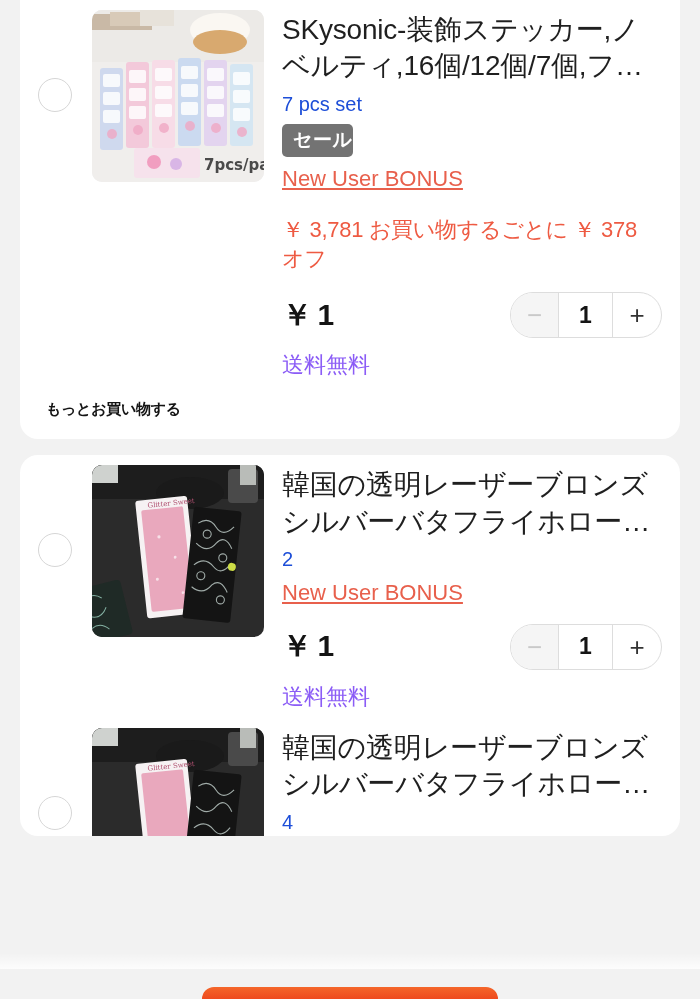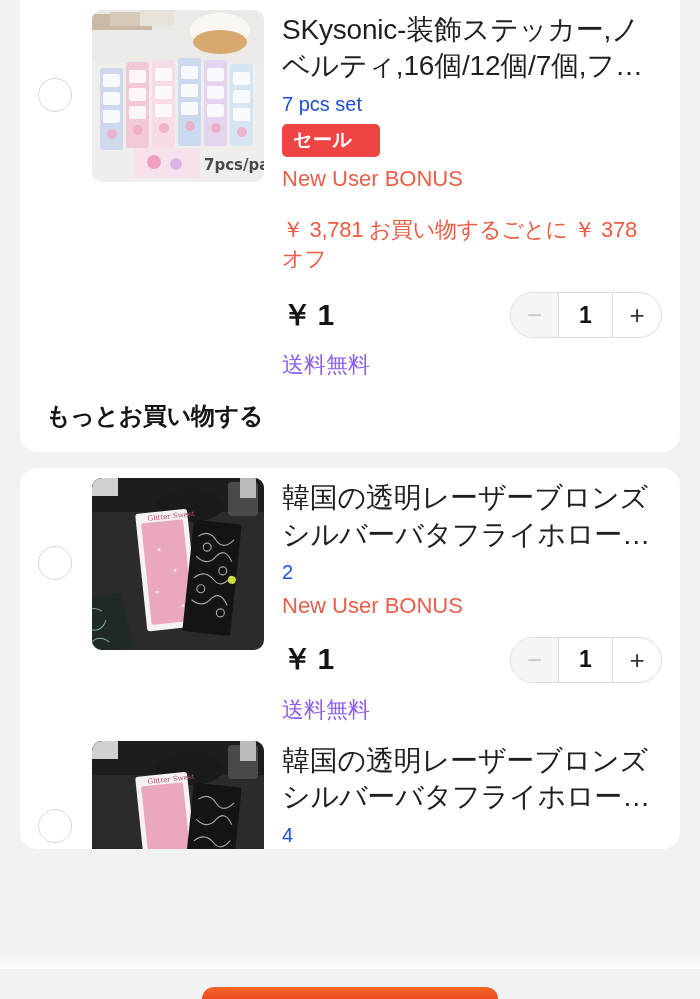--- a/index.html
+++ b/index.html
@@ -59,26 +59,26 @@
   .title {
     font-size:28px; line-height:1.3; color:#1f1f1f;
     letter-spacing:-0.2px;
     display:-webkit-box; -webkit-line-clamp:2; -webkit-box-orient:vertical;
     overflow:hidden;
   }
   .variant { font-size:20px; color:#1d4ed8; margin-top:8px; }
 
   .sale-badge {
     display:inline-block; margin-top:8px;
-    background:#ef4444; color:#fff;
+    background:#737373; color:#fff;
     font-size:19px; font-weight:bold;
-    padding:3px 28px 4px 11px; border-radius:5px;
+    padding:3px 1px 4px 11px; border-radius:5px;
     letter-spacing:0.5px;
   }
-  .bonus { font-size:22px; color:#e8604c; margin-top:9px; }
+  .bonus { font-size:22px; color:#e8604c; margin-top:9px;text-decoration:underline; }
   .promo {
     font-size:22px; color:#ee5a42; margin-top:23px;
     line-height:1.35; letter-spacing:-0.3px;
   }
 
   .price-row {
     display:flex; align-items:center; justify-content:space-between;
     margin-top:18px;
   }
   .price { font-size:30px; font-weight:bold; color:#141414; letter-spacing:0.5px; }
@@ -100,21 +100,21 @@
     border-right:1px solid #ddd;
   }
   .shipping { font-size:22px; color:#8b5cf6; margin-top:12px; }
 
   
   .bulk-row {
     display:flex; align-items:center; justify-content:space-between;
     padding:14px 22px 20px 26px;
   }
   .bulk-text { font-size:21px; color:#3c3c3c; letter-spacing:-0.2px; }
-  .bulk-link { font-size:24px; font-weight:bold; color:#141414; letter-spacing:-0.3px; }
+  .bulk-link { font-size:15px; font-weight:bold; color:#141414; letter-spacing:-0.3px; }
 
   
   .clip-bottom { max-height:118px; overflow:hidden; }
 
   
   .float-bar {
     position:absolute; left:0; right:0; bottom:0;
     height:30px; display:flex; align-items:flex-end; justify-content:center;
     pointer-events:none;
   }

